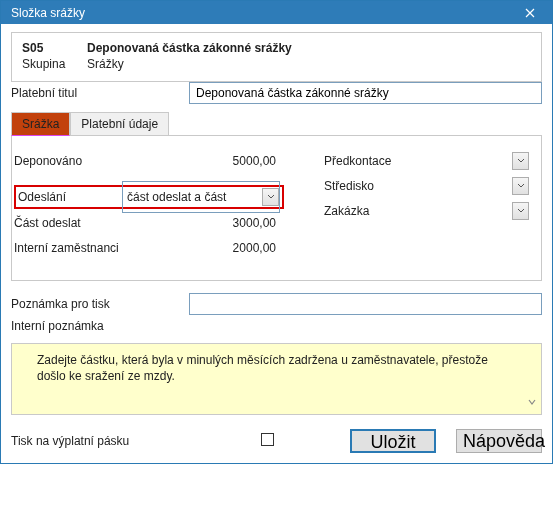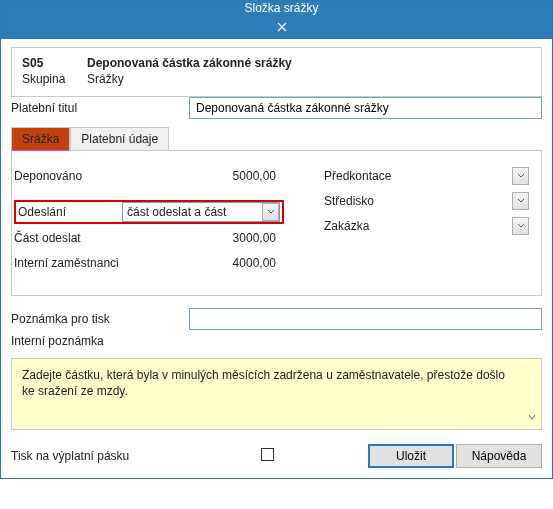--- a/index.html
+++ b/index.html
@@ -1,18 +1,18 @@
 <!DOCTYPE html>
 <html><head>
 <meta charset="utf-8">
 <style>
   * { box-sizing: border-box; }
   html, body { margin: 0; padding: 0; font-family: "Segoe UI", Tahoma, sans-serif; font-size: 12px; color: #222; background: #fff; }
   .window { width: 553px; border: 1px solid #2a7ab4; background: #fff; }
-  .titlebar { height: 38px; background: #2e7cb8; color: #fff; display: flex; align-items: center; padding: 0 0 0 10px; flex-direction: column; }
+  .titlebar { height: 23px; background: #2e7cb8; color: #fff; display: flex; align-items: center; padding: 0 0 0 10px; }
   .titlebar .title { flex: 1; font-size: 12px; }
   .titlebar .close { width: 45px; height: 30px; display: flex; align-items: center; justify-content: center; font-size: 14px; }
   .content { padding: 8px 10px 10px 10px; }
   .headbox { border: 1px solid #c9c9c9; padding: 8px 10px; }
   .headrow { display: flex; margin-bottom: 2px; }
   .headrow .code { width: 65px; font-weight: bold; }
   .headrow .val { font-weight: bold; }
   .headrow.sub .code, .headrow.sub .val { font-weight: normal; }
   .lblrow { display: flex; align-items: center; margin-bottom: 8px; }
   .lblrow .lbl { width: 178px; }
@@ -22,42 +22,42 @@
   .tab.active { background: #c2410c; border-bottom: 1px solid #d946ef; }
   .tabbody { border: 1px solid #c9c9c9; padding: 14px 12px 18px 2px; }
   .cols { display: flex; gap: 40px; }
   .colL { width: 270px; }
   .colR { flex: 1; }
   .frow { display: flex; align-items: center; height: 22px; margin-bottom: 3px; }
   .frow .flbl { width: 110px; }
   .frow .fval { width: 158px; text-align: right; padding-right: 6px; }
   .hlrow { border: 2px solid #d80000; padding: 0; height: 24px; display: flex; align-items: center; margin-bottom: 3px; }
   .hlrow .flbl { width: 106px; padding-left: 2px; font-weight: normal; }
-  .selwrap { flex: 1; display: flex; align-items: center; height: 20px; border: 1px solid #7a9ebd; margin: 0 2px 0 0; padding-left: 4px; }
+  .selwrap { flex: 1; display: flex; align-items: center; height: 32px; border: 1px solid #7a9ebd; margin: 0 2px 0 0; padding-left: 4px; }
   .selwrap .selval { flex: 1; white-space: nowrap; overflow: hidden; }
   .ddbtn { width: 17px; height: 18px; border: 1px solid #adadad; background: linear-gradient(#f5f5f5,#e1e1e1); display: flex; align-items: center; justify-content: center; }
   .ddbtn svg { display:block; }
   .rrow { display: flex; align-items: center; height: 22px; margin-bottom: 3px; }
   .rrow .rlbl { width: 90px; }
   .rrow .rfield { flex: 1; display: flex; }
   .rrow .rfield .ddbtn { border: 1px solid #adadad; }
   .sep { height: 10px; }
   .notes { margin-top: 12px; }
   .noterow { display: flex; align-items: center; margin-bottom: 4px; }
   .noterow .nlbl { width: 178px; }
   .noterow input { flex: 1; height: 22px; border: 1px solid #7a9ebd; padding: 2px 6px; font-family: inherit; font-size: 12px; }
-  .helpbox { margin-top: 10px; border: 1px solid #c9c9c9; background: #ffffcc; padding: 8px 10px 8px 10px; position: relative; height: 72px; }
+  .helpbox { margin-top: 10px; border: 1px solid #c9c9c9; background: #ffffcc; padding: 8px 10px 8px 25px; position: relative; height: 72px; }
   .helpbox .htxt { line-height: 1.35; padding-right: 14px; }
   .helpbox .scroll { position: absolute; right: 3px; bottom: 3px; }
   .footer { margin-top: 14px; display: flex; align-items: center; }
   .footer .flabel { width: 250px; }
   .footer .chkwrap { margin-right: 50px; }
   .footer .chk { width: 13px; height: 13px; border: 1px solid #333; display: inline-block; background: #fff; }
   .footer .spacer { flex: 1; }
-  .btn { width: 86px; height: 24px; border: 1px solid #adadad; background: #e1e1e1; margin-left: 2px; font-family: inherit; font-size: 12px; }
+  .btn { width: 86px; height: 24px; border: 1px solid #adadad; background: #e1e1e1; margin-left: 20px; font-family: inherit; font-size: 18px; }
   .btn.primary { border: 2px solid #2a7ab4; }
 </style>
 </head>
 <body>
 
 <div class="window">
 
   <div class="titlebar">
     <div class="title">Složka srážky</div>
     <div class="close">
@@ -109,21 +109,21 @@
                   </svg>
               </div>
             </div>
           </div>
           <div class="frow">
             <div class="flbl">Část odeslat</div>
             <div class="fval">3000,00</div>
           </div>
           <div class="frow">
             <div class="flbl">Interní zaměstnanci</div>
-            <div class="fval">4000,00</div>
+            <div class="fval">2000,00</div>
           </div>
         </div>
 
         <div class="colR">
           <div class="rrow">
             <div class="rlbl">Předkontace</div>
             <div class="rfield">
                 <div style="flex:1"></div>
               <div class="ddbtn">
                 <svg width="8" height="6" viewBox="0 0 8 6">

